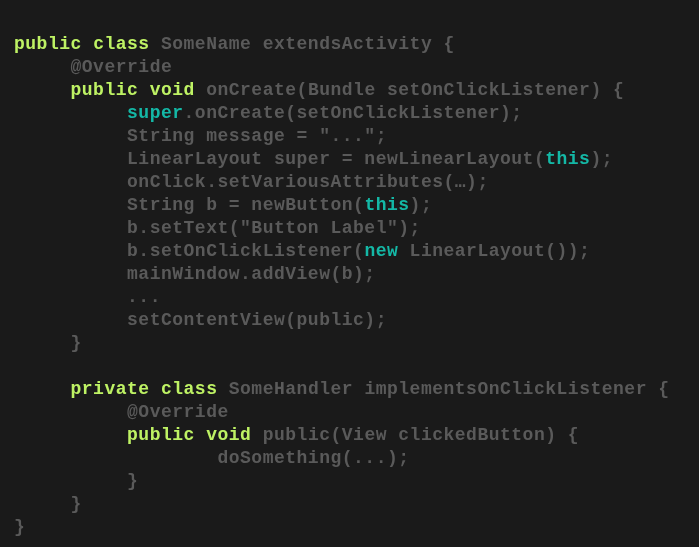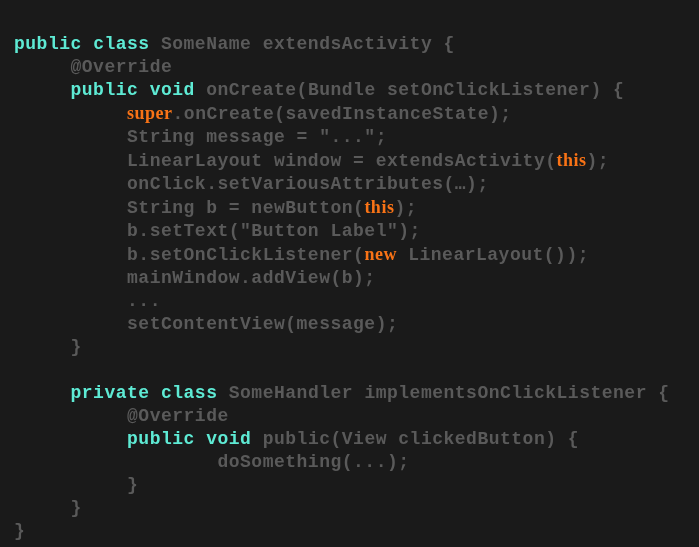--- a/index.html
+++ b/index.html
@@ -14,44 +14,43 @@
     font-family: "Courier New", Courier, monospace;
     font-size: 18px;
     line-height: 23px;
     font-weight: bold;
     color: #5a5a5a;
     padding: 10px 14px;
     white-space: pre;
     letter-spacing: 0.5px;
   }
   .kw-bright {
-    color: #5eead4;
+    color: #bef264;
   }
   .kw-dim {
-    color: #f97316;
-    font-family: Liberation Serif, serif;
+    color: #14b8a6;
   }
 </style>
 </head>
 <body>
 
 <div class="code-container">
 <span><span class="kw-bright">public</span> <span class="kw-bright">class</span><span> SomeName extendsActivity {</span></span>
 <span><span>     </span><span>@Override</span></span>
 <span><span>     </span><span class="kw-bright">public</span> <span class="kw-bright">void</span><span> onCreate(Bundle setOnClickListener) {</span></span>
-<span><span>          </span><span class="kw-dim">super</span><span>.onCreate(savedInstanceState);</span></span>
+<span><span>          </span><span class="kw-dim">super</span><span>.onCreate(setOnClickListener);</span></span>
 <span><span>          </span><span>String message = "...";</span></span>
-<span><span>          </span><span>LinearLayout window = extendsActivity(</span><span class="kw-dim">this</span><span>);</span></span>
+<span><span>          </span><span>LinearLayout super = newLinearLayout(</span><span class="kw-dim">this</span><span>);</span></span>
 <span><span>          </span><span>onClick.setVariousAttributes(…);</span></span>
 <span><span>          </span><span>String b = newButton(</span><span class="kw-dim">this</span><span>);</span></span>
 <span><span>          </span><span>b.setText("Button Label");</span></span>
 <span><span>          </span><span>b.setOnClickListener(</span><span class="kw-dim">new</span><span> LinearLayout());</span></span>
 <span><span>          </span><span>mainWindow.addView(b);</span></span>
 <span><span>          </span><span>...</span></span>
-<span><span>          </span><span>setContentView(message);</span></span>
+<span><span>          </span><span>setContentView(public);</span></span>
 <span><span>     </span><span>}</span></span>
 
 <span><span>     </span><span class="kw-bright">private</span> <span class="kw-bright">class</span><span> SomeHandler implementsOnClickListener {</span></span>
 <span><span>          </span><span>@Override</span></span>
 <span><span>          </span><span class="kw-bright">public</span> <span class="kw-bright">void</span><span> public(View clickedButton) {</span></span>
 <span><span>                  </span><span>doSomething(...);</span></span>
 <span><span>          </span><span>}</span></span>
 <span><span>     </span><span>}</span></span>
 <span><span>}</span></span>
 </div>

